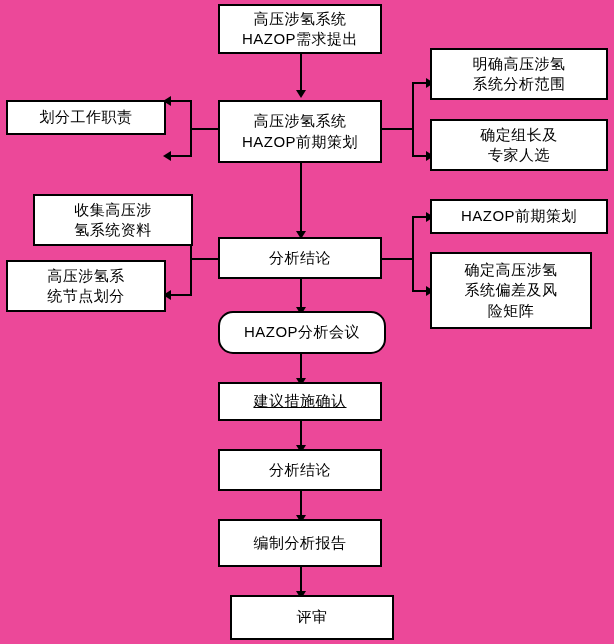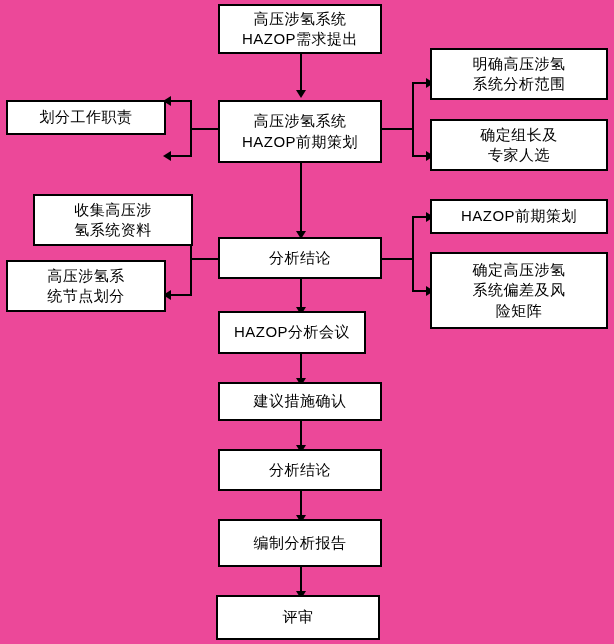--- a/index.html
+++ b/index.html
@@ -132,27 +132,27 @@
   <div class="node" style="left:218px; top:237px; width:164px; height:42px;">分析结论</div>
 
   <div class="node" style="left:6px; top:194px; width:160px; height:52px;margin-left:27px;">收集高压涉
 氢系统资料</div>
 
   <div class="node" style="left:6px; top:260px; width:160px; height:52px;">高压涉氢系
 统节点划分</div>
 
   <div class="node" style="left:430px; top:199px; width:178px; height:35px;">HAZOP前期策划</div>
 
-  <div class="node" style="left:430px; top:252px; width:178px; height:77px;">确定高压涉氢
+  <div class="node" style="left:430px; top:252px; width:162px; height:77px;">确定高压涉氢
 系统偏差及风
 险矩阵</div>
 
-  <div class="node" style="left:218px; top:311px; width:148px; height:43px;">HAZOP分析会议</div>
+  <div class="node" style="left:218px; top:311px; width:168px; height:43px;border-radius:15px;">HAZOP分析会议</div>
 
-  <div class="node" style="left:218px; top:382px; width:164px; height:39px;">建议措施确认</div>
+  <div class="node" style="left:218px; top:382px; width:164px; height:39px;text-decoration:underline;">建议措施确认</div>
 
   <div class="node" style="left:218px; top:519px; width:164px; height:48px;">编制分析报告</div>
 
   <div class="node" style="left:218px; top:449px; width:164px; height:42px;">分析结论</div>
 
-  <div class="node" style="left:216px; top:595px; width:164px; height:45px;">评审</div>
+  <div class="node" style="left:230px; top:595px; width:164px; height:45px;">评审</div>
 
 </div>
 
 </body></html>

